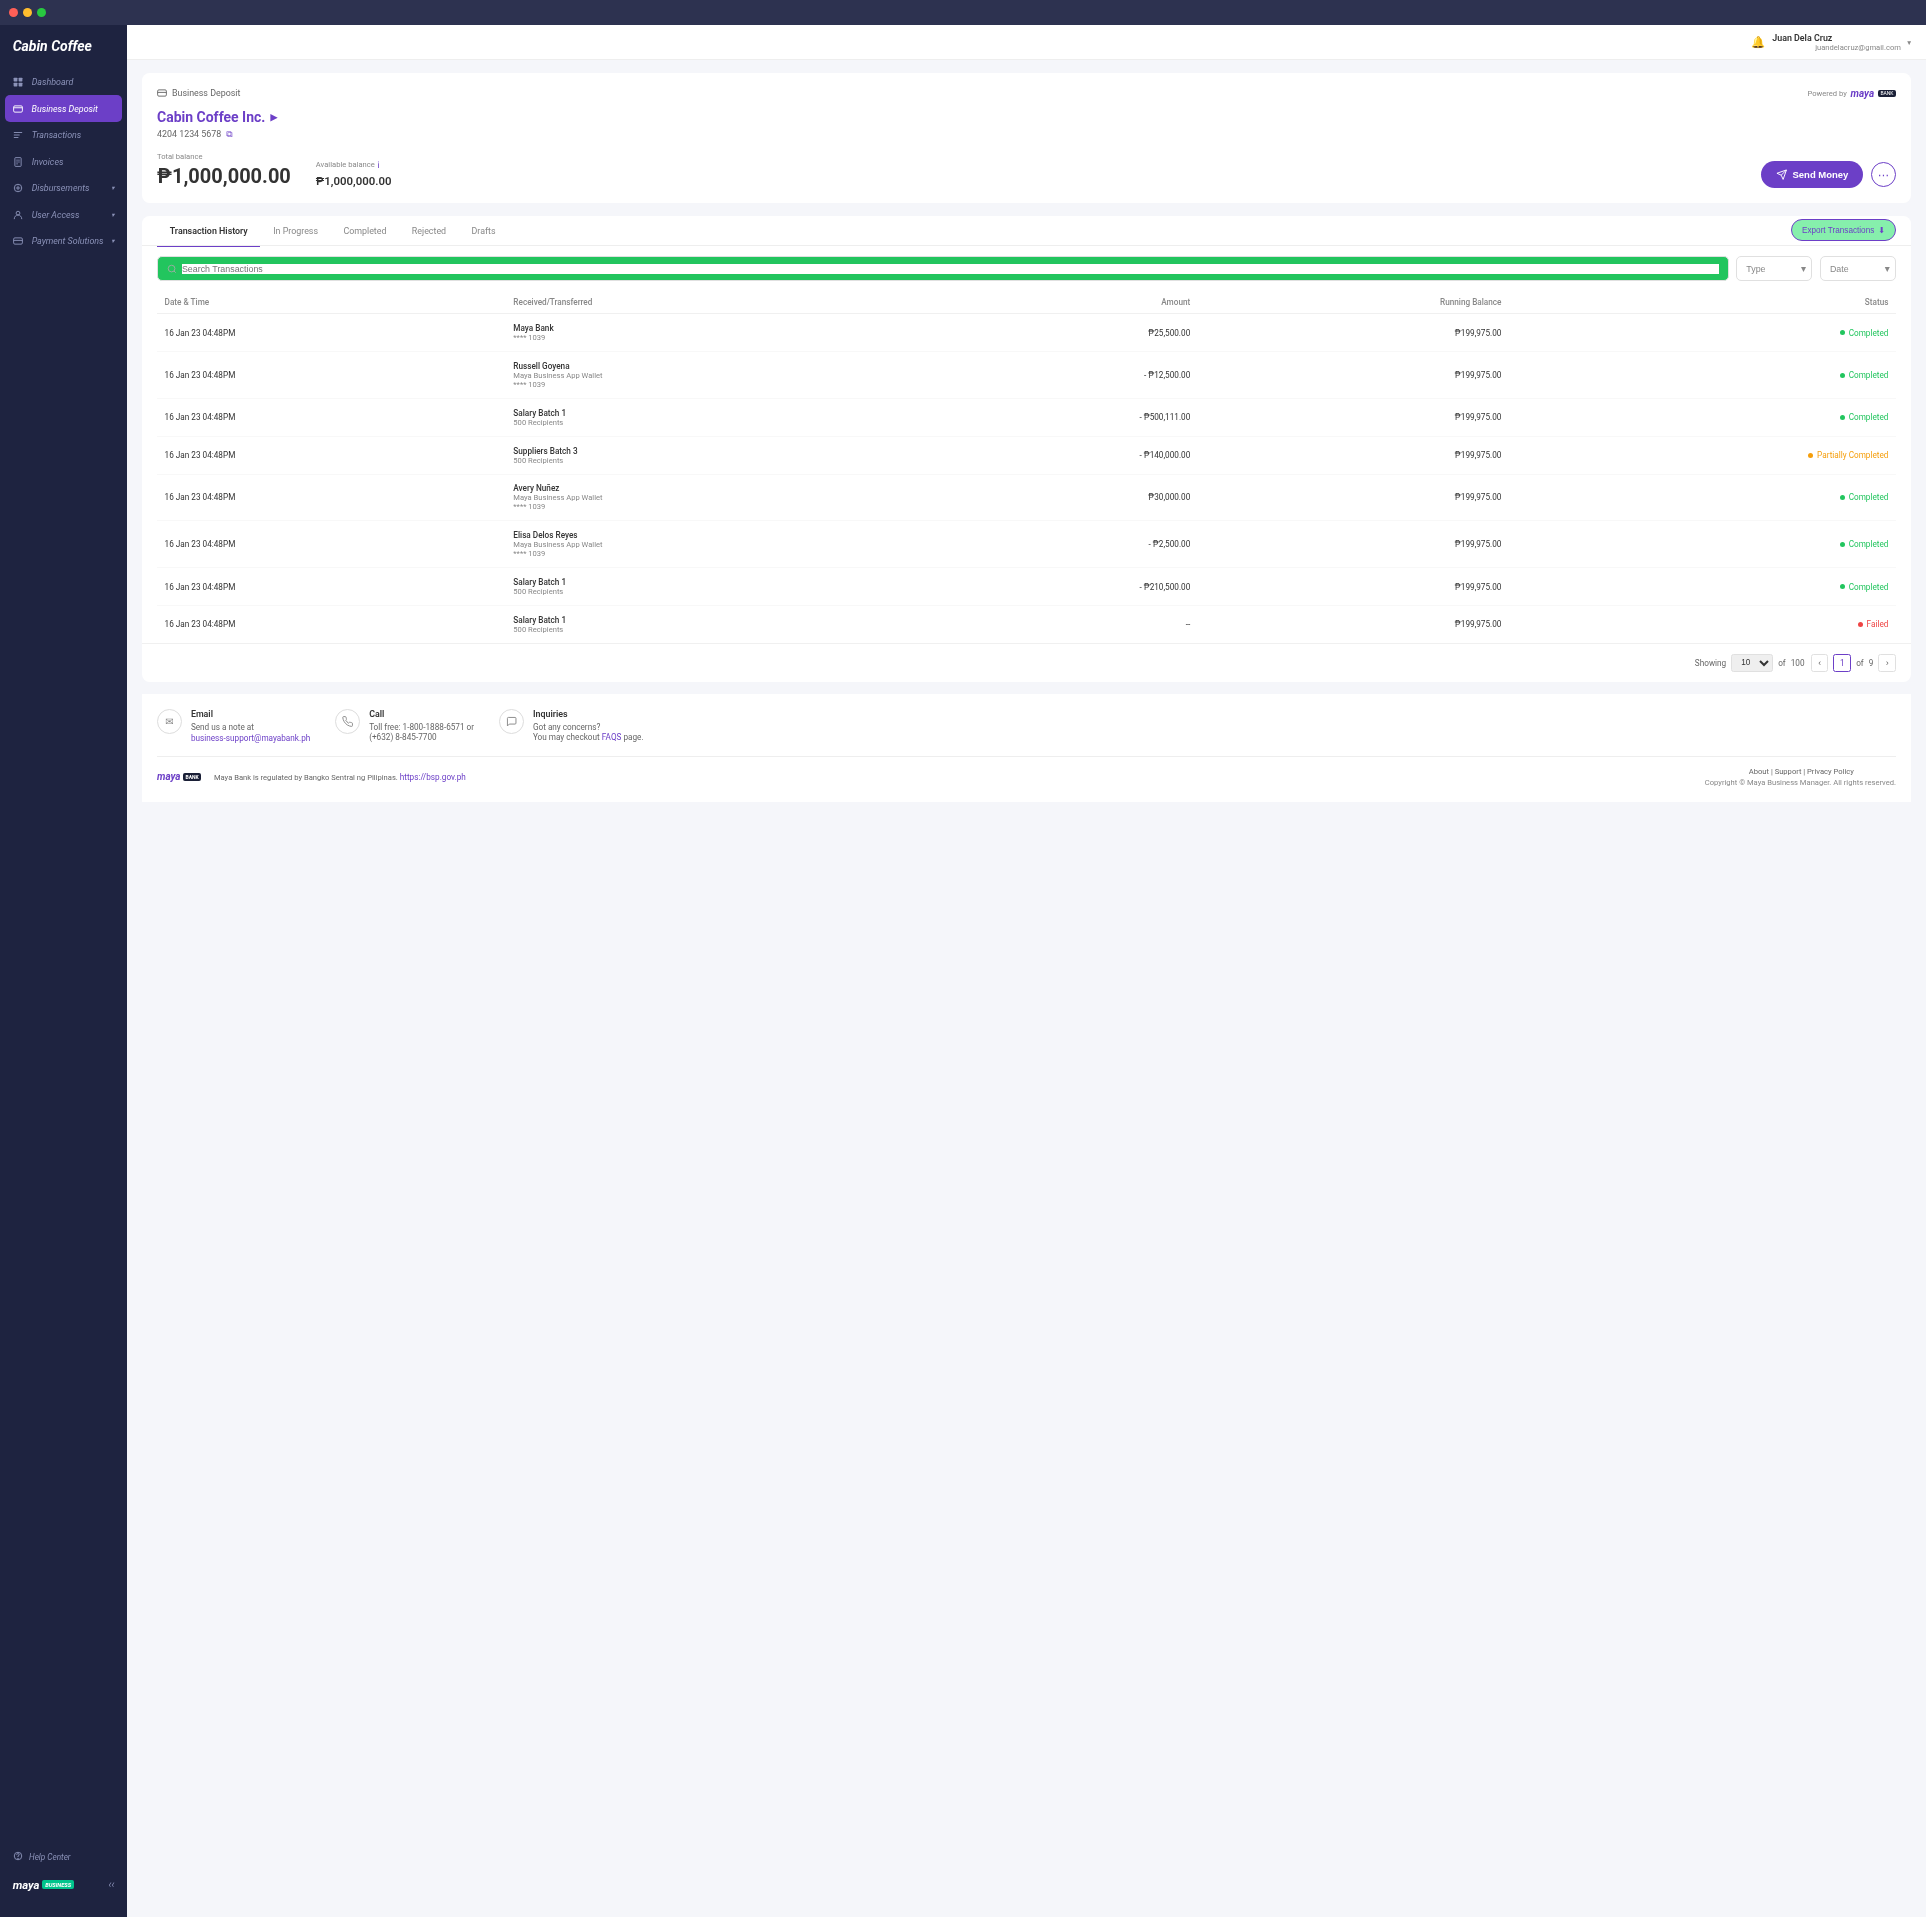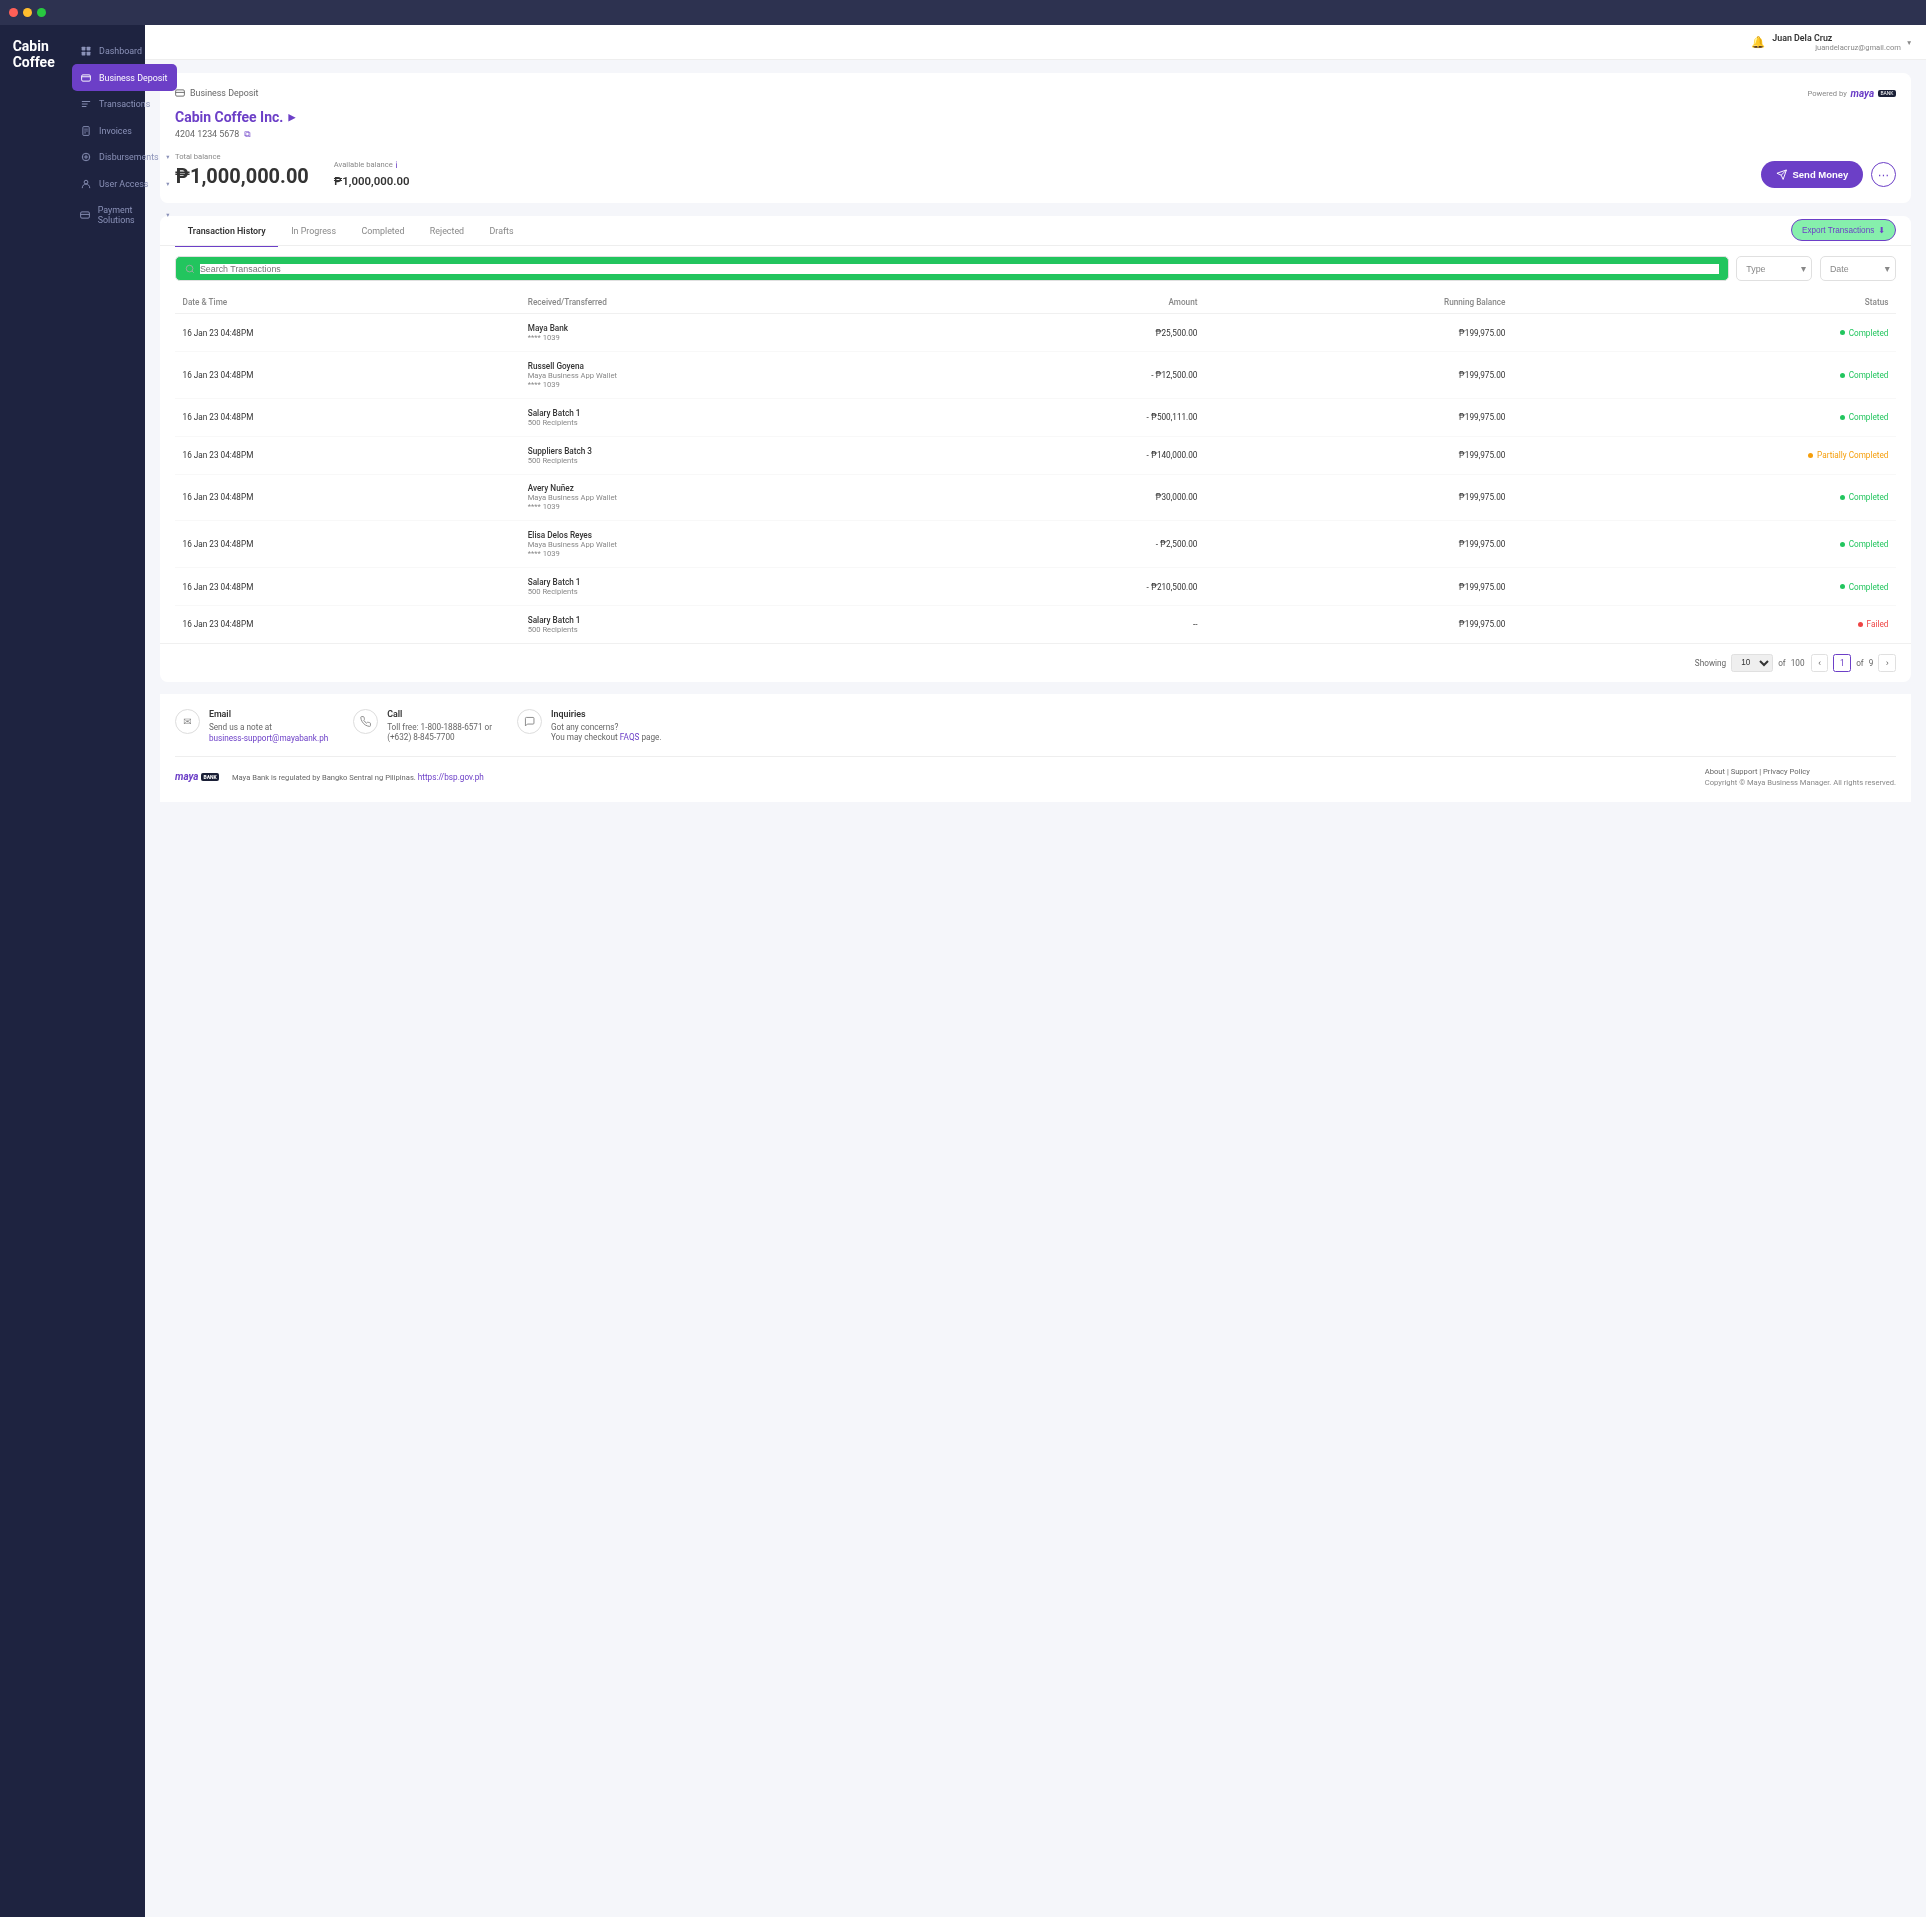--- a/index.html
+++ b/index.html
@@ -21,25 +21,27 @@
 
     
     .app-container {
       display: flex;
       height: calc(100vh - 25px);
       min-height: 570px;
     }
 
     
     .sidebar {
-      width: 145px;
+      width: 127px;
       background: #1e2340;
       display: flex;
+      flex-direction: column;
       padding: 12.7px 0;
       flex-shrink: 0;
+      font-style: italic;
     }
     .sidebar-brand {
       font-size: 14px;
       font-weight: 700;
       color: #ffffff;
       padding: 0 12.7px 15px;
     }
     .sidebar-nav { flex: 1; }
     .nav-item {
       display: flex;
@@ -311,21 +313,21 @@
     }
     .footer-contact { display: flex; gap: 25px; margin-bottom: 12.7px; }
     .contact-item { display: flex; gap: 8.9px; align-items: flex-start; }
     .contact-icon { width: 25px; height: 25px; border: 0.6px solid #ddd; border-radius: 50%; display: flex; align-items: center; justify-content: center; color: #888; font-size: 10px; flex-shrink: 0; }
     .contact-label { font-size: 8.9px; font-weight: 600; color: #333; margin-bottom: 2.5px; }
     .contact-text { font-size: 8.2px; color: #666; }
     .contact-link { color: #6c3fc7; text-decoration: none; font-size: 8.2px; }
     .footer-bottom { display: flex; justify-content: space-between; align-items: center; border-top: 0.6px solid #eee; padding-top: 10px; }
     .footer-maya { display: flex; align-items: center; gap: 6.3px; }
     .footer-regulated { font-size: 7.6px; color: #666; }
-    .footer-links { font-size: 7.6px; color: #666; }
+    .footer-links { font-size: 7.6px; color: #666; margin-left: 44px; }
     .footer-copyright { font-size: 7.6px; color: #888; margin-top: 2.5px; text-align: right; }
 
     .balance-row { display: flex; align-items: flex-end; gap: 25px; }
   </style>
 </head>
 <body>
 
 <div class="title-bar">
   <div class="traffic-light tl-red"></div>
   <div class="traffic-light tl-yellow"></div>

